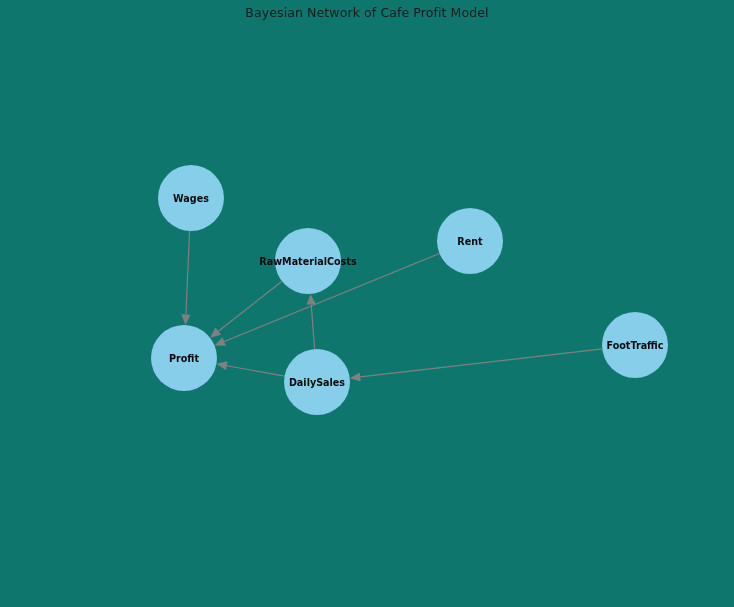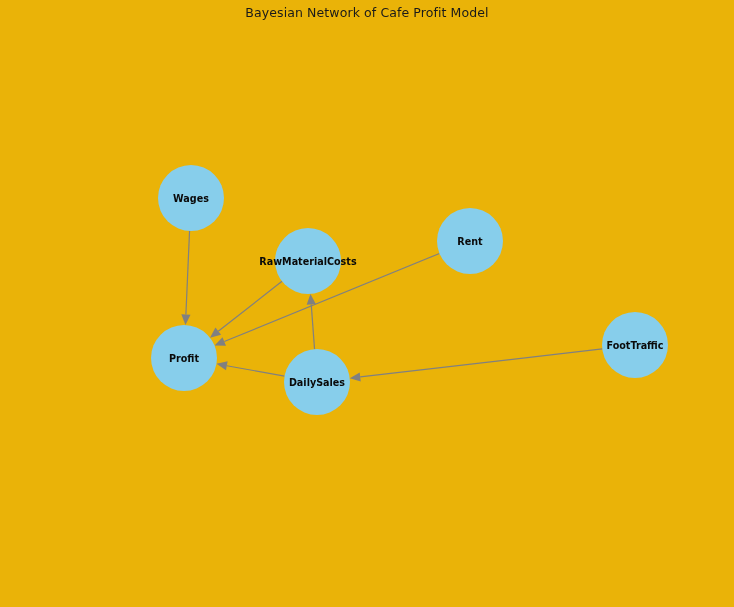--- a/index.html
+++ b/index.html
@@ -10,21 +10,21 @@
   body {
     width: 734px;
     height: 607px;
     font-family: "DejaVu Sans", sans-serif;
     overflow: hidden;
   }
   #figure {
     position: relative;
     width: 734px;
     height: 607px;
-    background: #eab308;
+    background: #0f766e;
   }
   #figure-title {
     position: absolute;
     left: 0;
     top: 5px;
     width: 734px;
     text-align: center;
     font-size: 12.5px;
     font-weight: 400;
     color: #1a1a1a;

